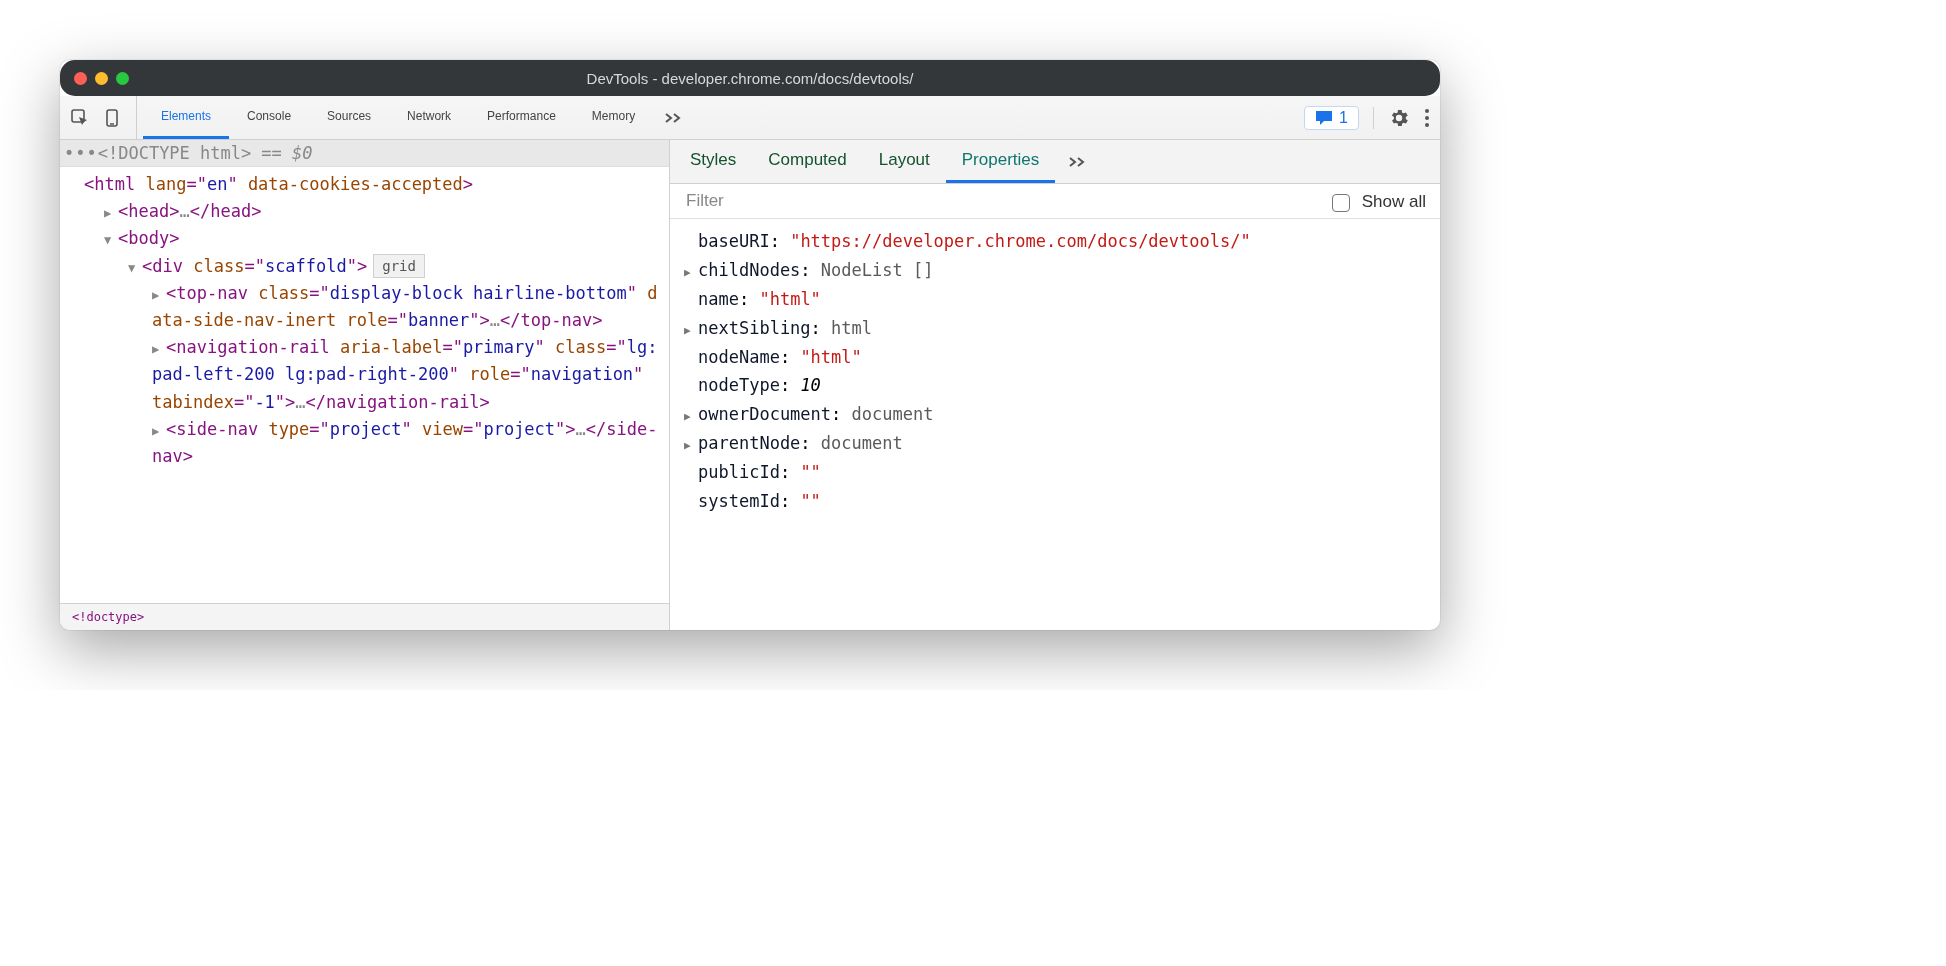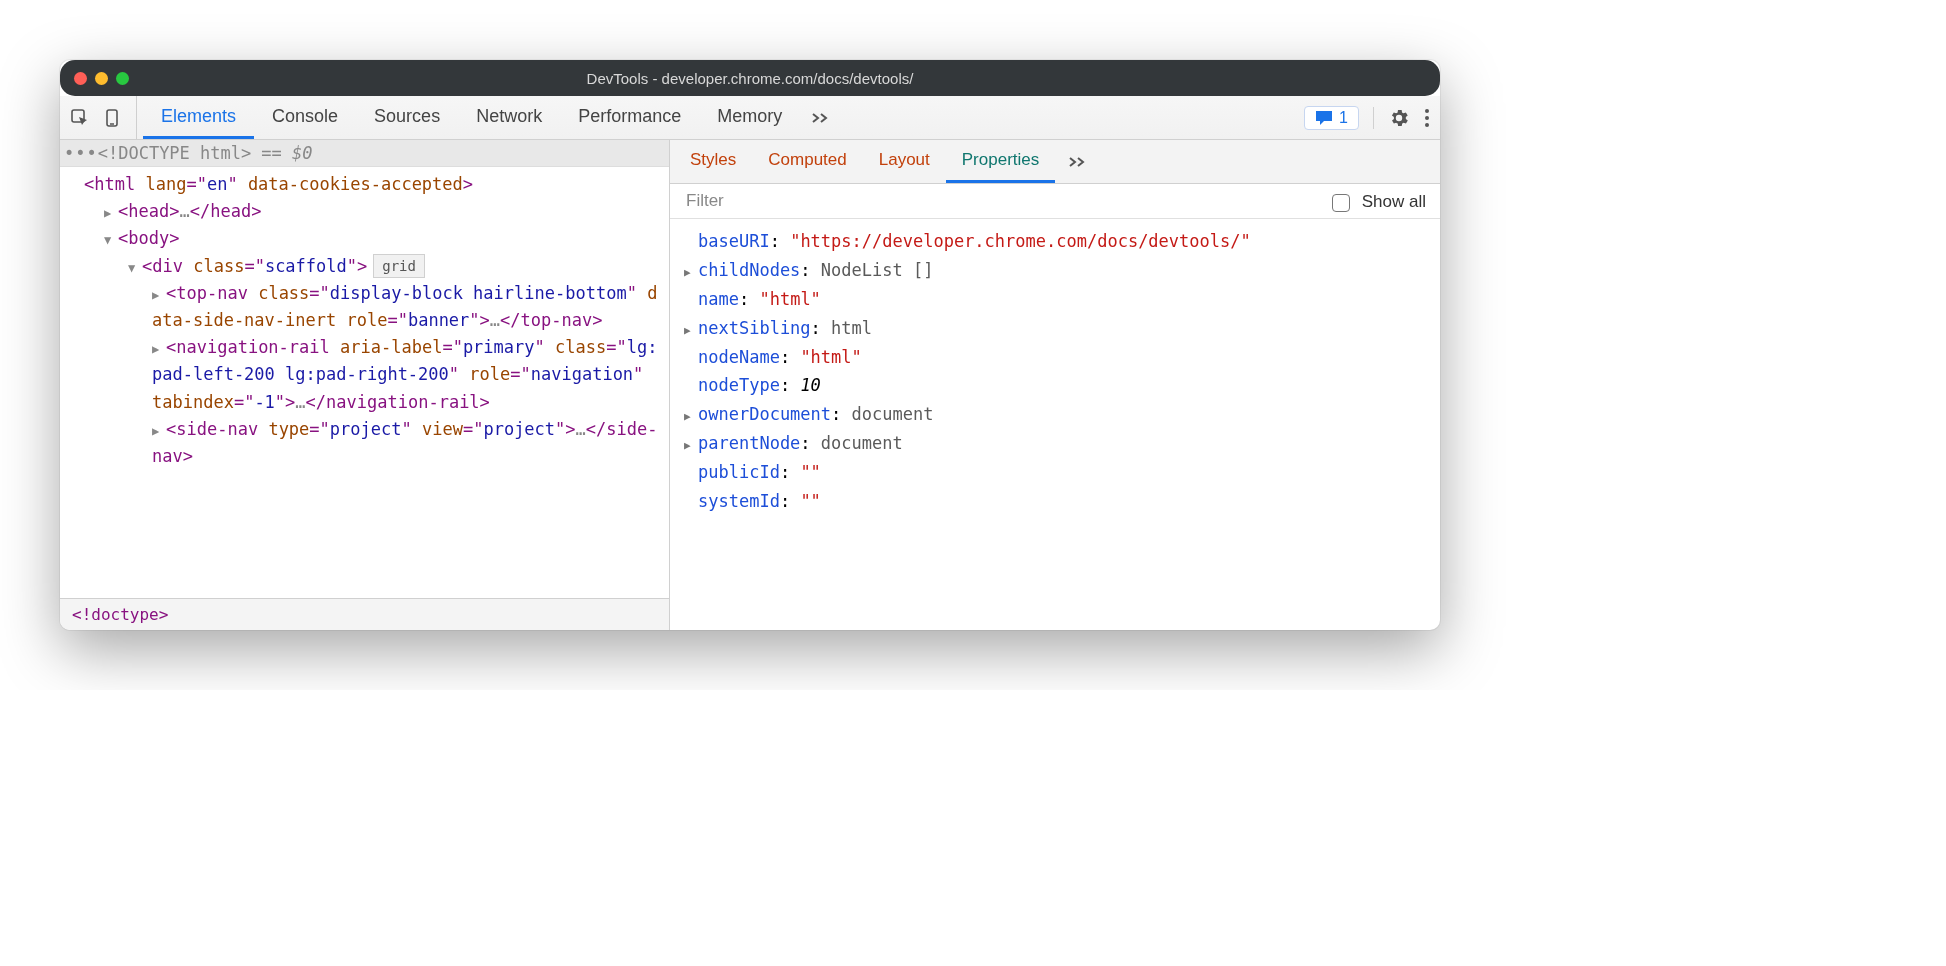--- a/index.html
+++ b/index.html
@@ -36,21 +36,21 @@
   }
   .toolbar {
     display: flex; align-items: center; height: 44px;
     border-bottom: 1px solid #d0d0d0;
     background: linear-gradient(#f6f6f6,#f1f1f1);
     padding: 0 10px;
   }
   .tool-icons { display: flex; align-items: center; gap: 12px; padding-right: 14px; border-right: 1px solid #cfcfcf; height: 100%; }
   .tool-icon { color: #555; display:flex; align-items:center; cursor: pointer; }
   .main-tabs { display: flex; align-items: stretch; height: 100%; margin-left: 6px; gap: 0; }
-  .main-tab { display: flex; align-items: center; padding: 0 18px; font-size: 18px; color: #444; cursor: pointer; border-bottom: 3px solid transparent; }
+  .main-tab { display: flex; align-items: center; padding: 0 18px; font-size: 12px; color: #444; cursor: pointer; border-bottom: 3px solid transparent; }
   .main-tab.active { color: #1a73e8; border-bottom-color: #1a73e8; }
   .toolbar-spacer { flex: 1; }
   .toolbar-right { display: flex; align-items: center; gap: 14px; }
   .badge-btn { display:flex; align-items:center; gap:6px; color:#1a73e8; border:1px solid #c7d6f0; padding:2px 10px; border-radius:4px; font-size:16px; cursor:pointer; background: #fff; }
   .divider { width:1px; height:22px; background:#d0d0d0; }
   .gear, .kebab, .overflow { color:#555; cursor:pointer; display:flex; align-items:center; }
   .content { display: flex; height: 490px; }
   .left-pane { flex: 0 0 610px; display:flex; flex-direction:column; border-right:1px solid #d0d0d0; min-width:0;}
   .right-pane { flex: 1; display:flex; flex-direction:column; min-width:0;}
   .selected-line { background:#e8e8e8; display:flex; align-items:center; padding: 3px 4px; border-bottom:1px solid #ddd; font-family: Menlo, Consolas, monospace; font-size: 17px; color:#888;}
@@ -62,32 +62,32 @@
   .indent2 { padding-left: 34px; }
   .indent3 { padding-left: 58px; }
   .indent4 { padding-left: 82px; }
   .arrow { display:inline-block; width:12px; color:#888; font-size:12px; margin-right:2px; }
   .tag { color: #881280; }
   .attr-name { color: #994500; }
   .attr-val { color: #1a1aa6; }
   .punct { color: #881280; }
   .grey { color: #888; }
   .badge-pill { display:inline-block; background:#f1f1f1; border:1px solid #d0d0d0; border-radius:0; padding:0 8px; font-size:14px; color:#555; margin-left:6px; vertical-align: 1px;}
-  .breadcrumb { border-top:1px solid #d0d0d0; background:#f4f4f4; padding:6px 12px; font-family: Menlo, monospace; color:#881280; font-size:16px; }
+  .breadcrumb { border-top:1px solid #d0d0d0; background:#f4f4f4; padding:6px 12px; font-family: Menlo, monospace; color:#881280; font-size:12px; }
   .side-tabs { display:flex; align-items:center; border-bottom:1px solid #d0d0d0; background:#f3f3f3; height:44px; padding: 0 4px; }
-  .side-tab { padding: 0 16px; font-size:17px; color:#c2410c; height:100%; display:flex; align-items:center; border-bottom:3px solid transparent; cursor:pointer; }
+  .side-tab { padding: 0 16px; font-size:17px; color:#14532d; height:100%; display:flex; align-items:center; border-bottom:3px solid transparent; cursor:pointer; }
   .side-tab.active { color:#0f766e; border-bottom-color:#1a73e8; }
   .filter-row { display:flex; align-items:flex-end; border-bottom:1px solid #e0e0e0; padding: 6px 14px; gap:12px;}
   .filter-input { flex:1; border:none; outline:none; font-size:17px; color:#333; background:transparent; }
   .filter-input::placeholder { color:#888; }
   .checkbox { width:18px; height:18px; border:1.5px solid #777; border-radius:4px; cursor:pointer; }
   .showall-label { font-size:17px; color:#333; }
   .props { flex:1; overflow:auto; font-family: Menlo, Consolas, monospace; font-size:17px; line-height:1.7; padding: 8px 14px; }
   .prop-line { white-space: pre-wrap; }
-  .prop-key { color: #1d4ed8; }
+  .prop-key { color: #0f172a; }
   .prop-str { color: #c41a16; }
   .prop-kw  { color: #1a1aa6; }
   .prop-obj { color: #5a5a5a; }
   .prop-num { color: #000000; font-style: italic; }
   .tri { display:inline-block; width:12px; color:#777; font-size:11px; margin-right:2px;}
   .tri.blank { visibility:hidden; }
 </style>
 </head>
 <body>
 

